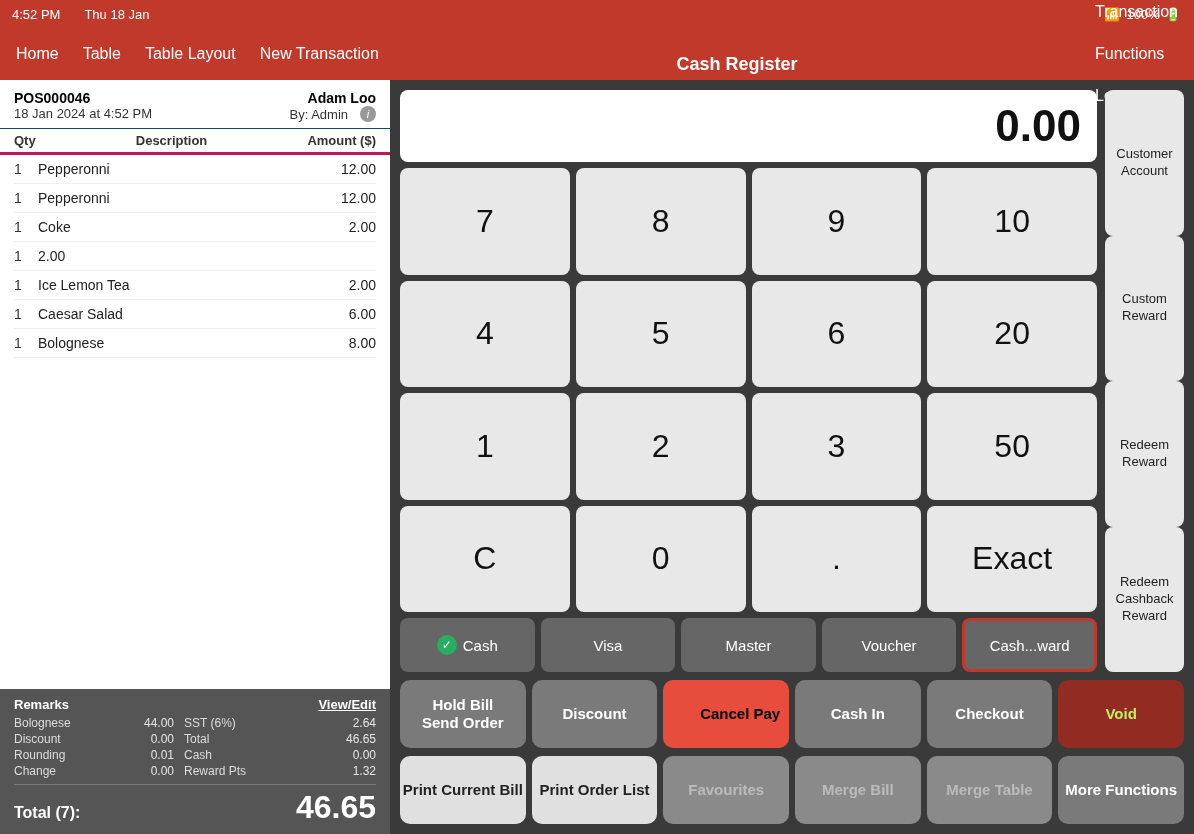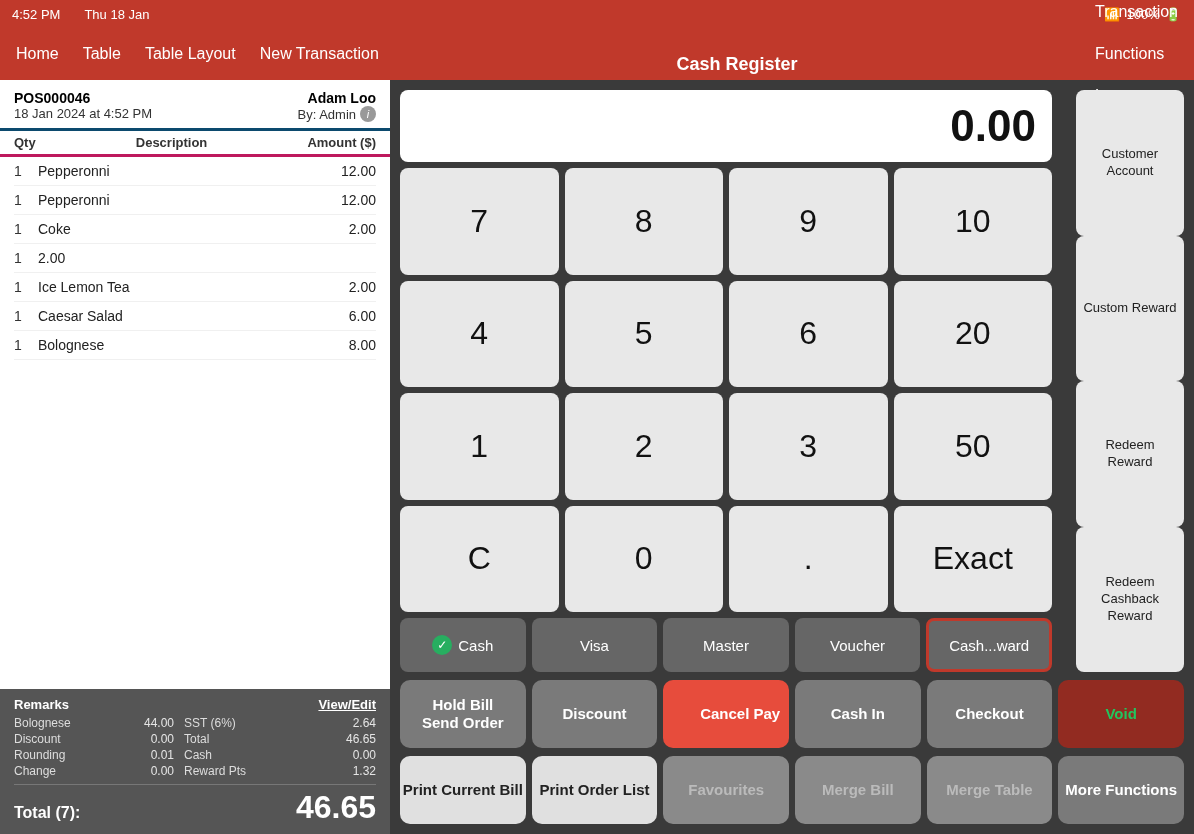--- a/index.html
+++ b/index.html
@@ -57,38 +57,38 @@
       background: white;
       width: 390px;
       min-width: 390px;
       display: flex;
       flex-direction: column;
       height: 100%;
     }
 
     #receipt-header {
       padding: 10px 14px 6px;
-      border-bottom: 3px solid #0c4a6e;
+      border-bottom: 1px solid #0c4a6e;
     }
     #receipt-header .pos-row {
       display: flex;
       justify-content: space-between;
       font-size: 14px;
       font-weight: 600;
     }
     #receipt-header .date-row {
       display: flex;
       justify-content: space-between;
       font-size: 13px;
       color: #333;
     }
     #receipt-header .date-row .by-admin {
       display: flex;
       align-items: center;
-      gap: 4px;
+      gap: 12px;
     }
     #receipt-header .by-admin .info-icon {
       width: 16px;
       height: 16px;
       border-radius: 50%;
       background: #999;
       color: white;
       font-size: 11px;
       display: flex;
       align-items: center;
@@ -248,22 +248,21 @@
       align-items: center;
       justify-content: center;
       color: white;
       font-size: 12px;
     }
 
     
     #right-sidebar {
       display: flex;
       flex-direction: column;
-      width: 108px;
-      margin-left: 16px;
+      width: 79px;
     }
 
     .sidebar-btn {
       background: #e8e8e8;
       border: none;
       border-radius: 8px;
       color: #222;
       font-size: 13px;
       font-weight: 500;
       cursor: pointer;
@@ -292,22 +291,22 @@
       font-size: 15px;
       font-weight: 600;
       cursor: pointer;
       display: flex;
       align-items: center;
       justify-content: center;
       text-align: center;
       line-height: 1.2;
     }
     .action-btn.gray { background: #7a7a7a; color: white; }
-    .action-btn.red { background: #e74c3c; color: #ffffff; padding-left: 28px; }
-    .action-btn.dark-red { background: #922b21; color: #22c55e; }
+    .action-btn.red { background: #e74c3c; color: #000000; padding-left: 28px; }
+    .action-btn.dark-red { background: #922b21; color: #bef264; }
     .action-btn.white-btn { background: #e0e0e0; color: #222; }
     .action-btn.disabled { background: #8a8a8a; color: #bbb; cursor: default; }
   </style>
 </head>
 <body>
 
 <div id="status-bar">
   <div class="status-left">
     <span>4:52 PM</span>
     <span>Thu 18 Jan</span>

